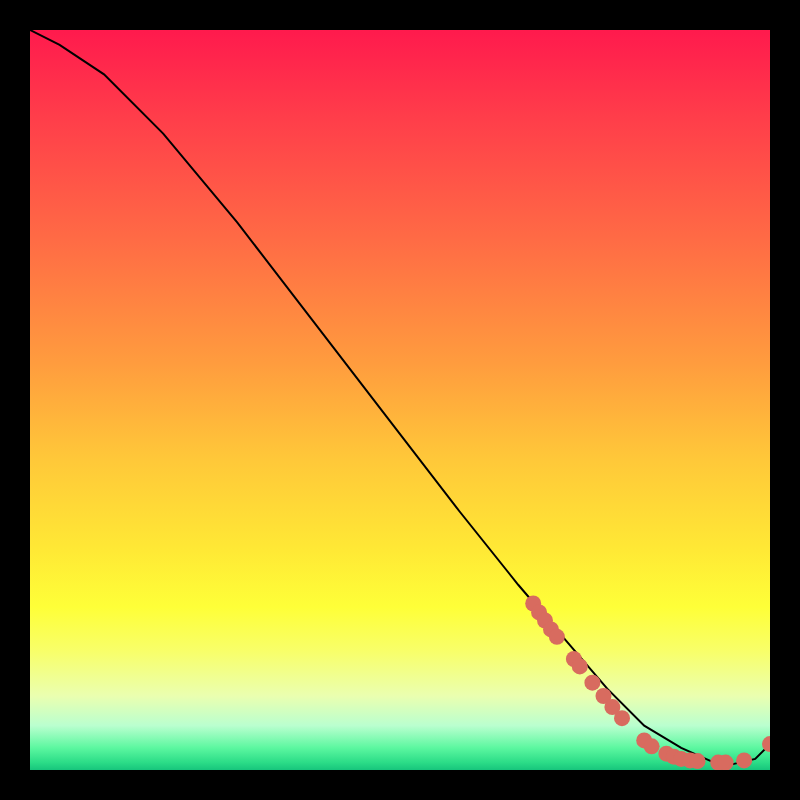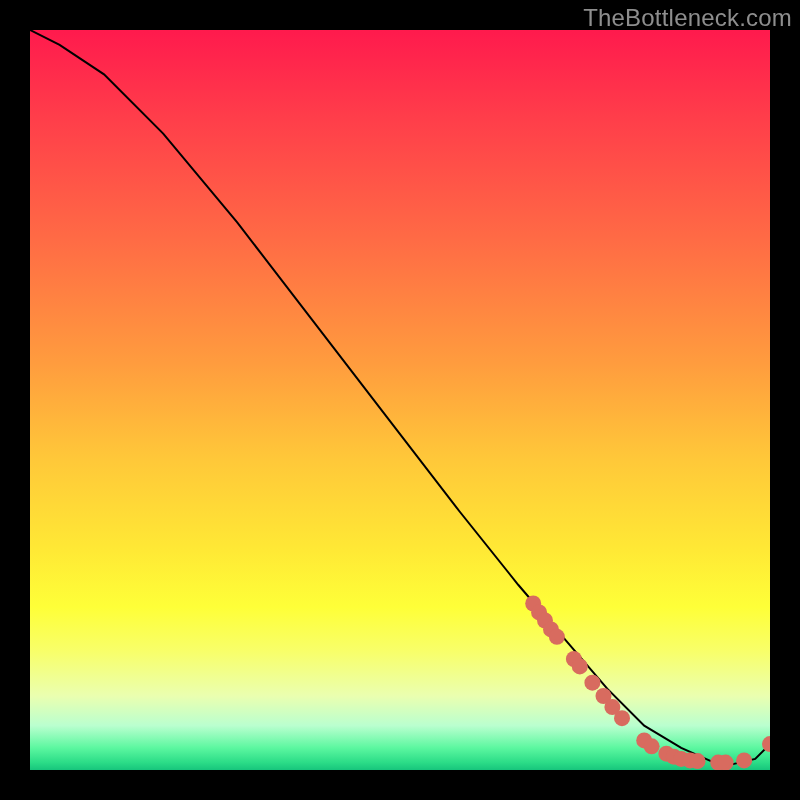--- a/index.html
+++ b/index.html
@@ -56,21 +56,20 @@
     font-size: 24px;
     font-weight: 500;
     letter-spacing: 0.2px;
     user-select: none;
   }
 </style>
 </head>
 <body>
 
 <div class="stage">
-  <div class="watermark">TheBottleneck.com</div>
   <div class="plot">
     <div class="gradient"></div>
     <svg class="curve-layer" viewBox="0 0 740 740" preserveAspectRatio="none">
       <path id="curve-path" fill="none" stroke="#000000" stroke-width="2" d="M0.0 0.0 L29.6 14.8 L74.0 44.4 L133.2 103.6 L207.2 192.4 L281.2 288.6 L355.2 384.8 L429.2 481.0 L488.4 555.0 L532.8 606.8 L577.2 658.6 L614.2 695.6 L651.2 717.8 L680.8 731.1 L703.0 734.1 L725.2 728.9 L740.0 714.1"></path>
       <g id="marker-group">
           <circle cx="503.2" cy="573.5" r="8" fill="#d86b5f"></circle>
           <circle cx="509.1" cy="582.4" r="8" fill="#d86b5f"></circle>
           <circle cx="515.0" cy="590.5" r="8" fill="#d86b5f"></circle>
           <circle cx="521.0" cy="599.4" r="8" fill="#d86b5f"></circle>
           <circle cx="526.9" cy="606.8" r="8" fill="#d86b5f"></circle>

